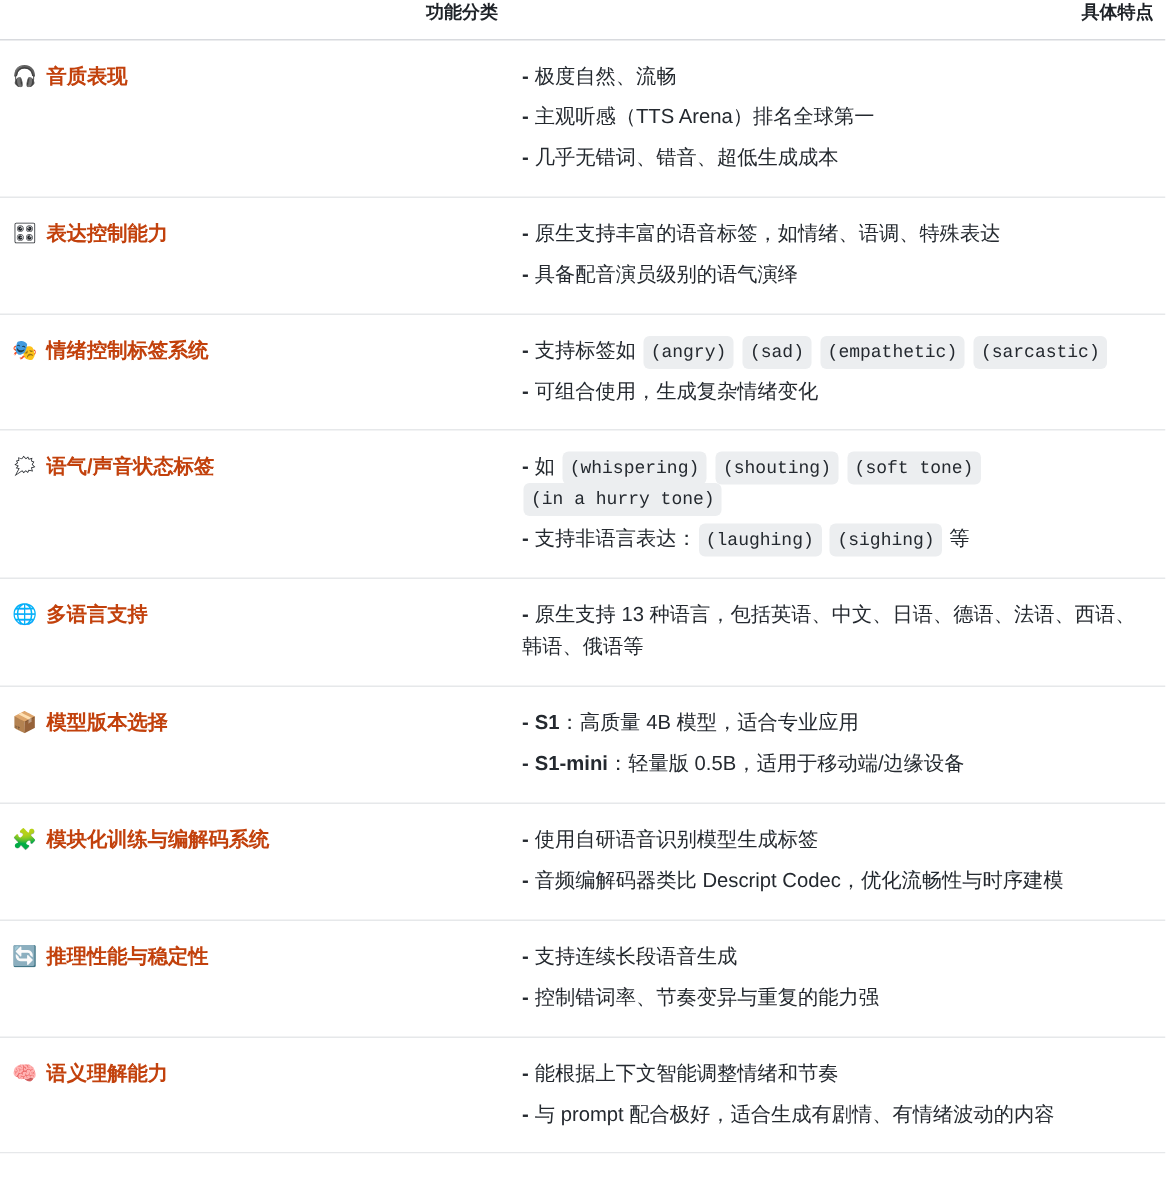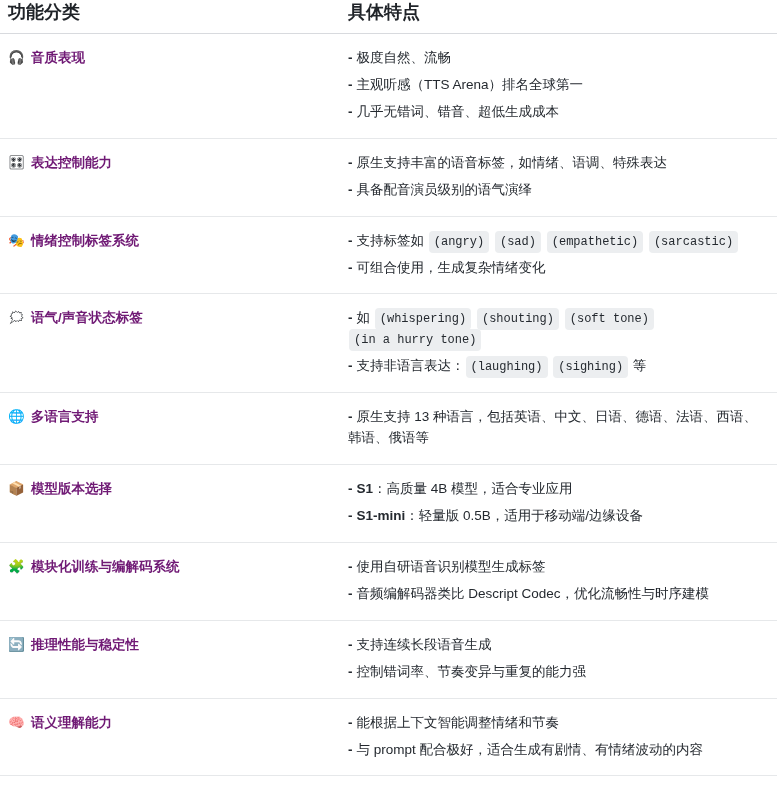--- a/index.html
+++ b/index.html
@@ -17,22 +17,22 @@
     width: 777px;
     box-sizing: border-box;
     padding: 0;
   }
   table.feature-table {
     border-collapse: collapse;
     width: 777px;
     table-layout: fixed;
   }
   table.feature-table th {
-    text-align: left;
-    font-size: 18px;
+    text-align: right;
+    font-size: 12px;
     font-weight: bold;
     color: #1f2328;
     padding: 0 8px 9px 8px;
     border-bottom: 1px solid #d8dade;
     vertical-align: bottom;
   }
   table.feature-table td {
     padding: 14px 8px 15px 8px;
     border-bottom: 1px solid #e6e8ea;
     vertical-align: top;
@@ -50,21 +50,21 @@
     width: 17px;
     margin-right: 6px;
     font-size: 13.5px;
     line-height: 1;
     vertical-align: baseline;
     font-family: "DejaVu Sans", sans-serif;
   }
   .cat-label {
     font-weight: bold;
     font-size: 13.5px;
-    color: #701a75;
+    color: #c2410c;
     text-align: right;
   }
   .feat-line {
     display: block;
     margin: 0 0 6px 0;
     color: #24292f;
   }
   .feat-line:last-child { margin-bottom: 0; }
   .dash {
     display: inline-block;

